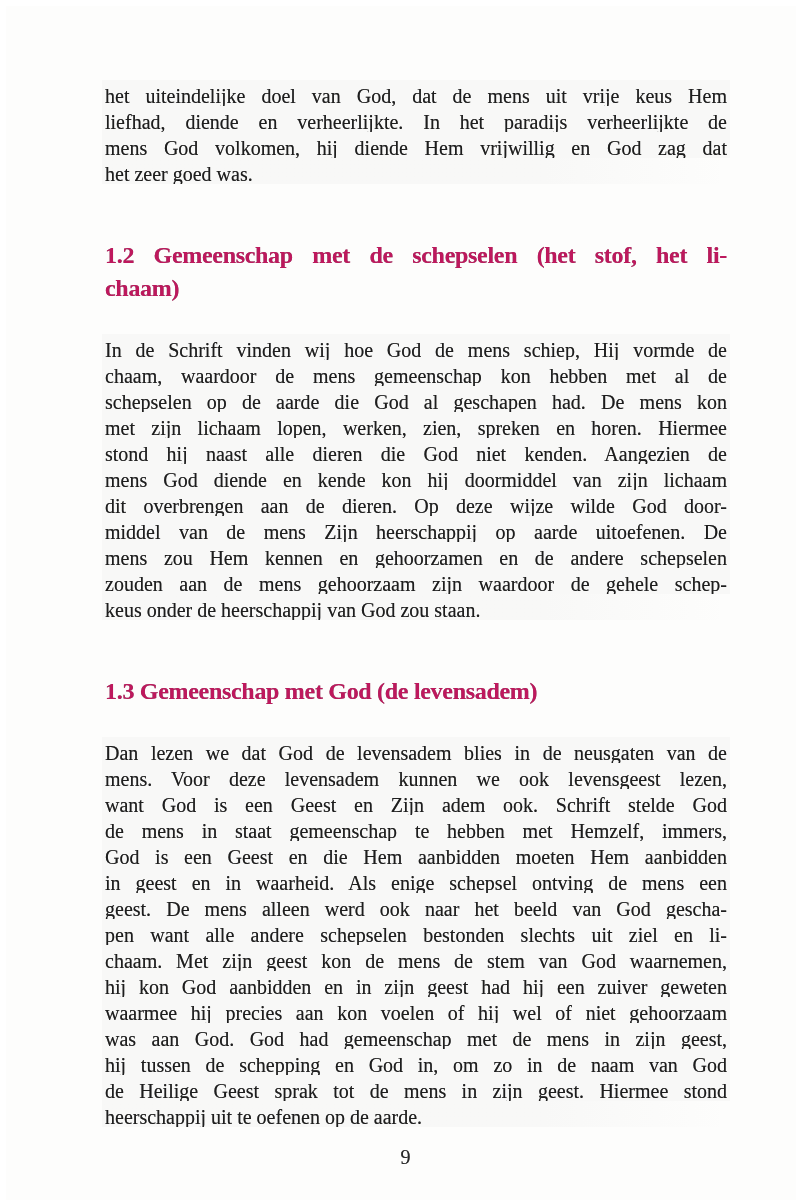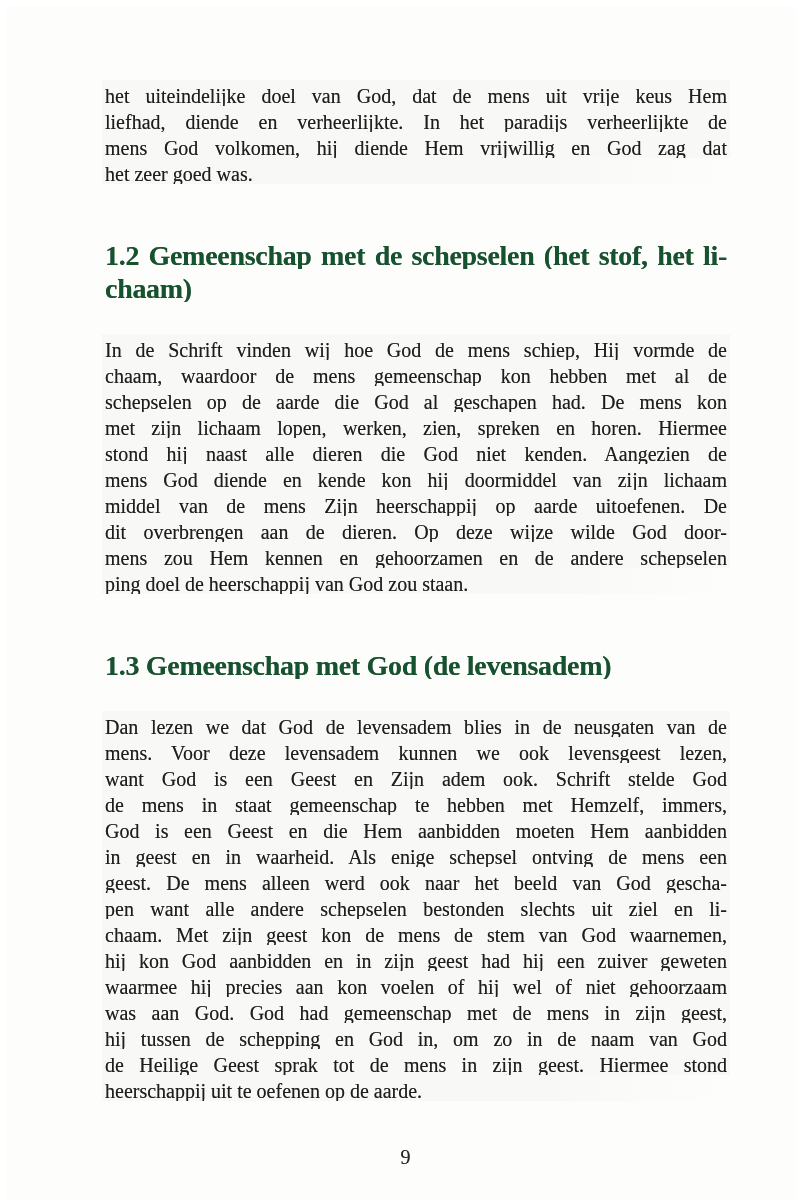--- a/index.html
+++ b/index.html
@@ -31,27 +31,27 @@
   }
   .paragraph .line.last {
     text-align-last: left;
     background: linear-gradient(to right, rgba(110,110,110,0.035) 0%, rgba(110,110,110,0.035) 70%, rgba(110,110,110,0) 100%);
   }
   .heading {
     margin-top: 46px;
     margin-bottom: 26px;
   }
   .heading .line {
-    font-size: 28px;
+    font-size: 24px;
     font-weight: bold;
     letter-spacing: -0.3px;
     line-height: 33px;
     height: 33px;
     overflow: hidden;
-    color: #14532d;
+    color: #be185d;
     text-align: justify;
     text-align-last: justify;
     text-shadow: 0 0 0.5px rgba(10, 10, 10, 0.5);
   }
   .heading .line.last { text-align-last: left; }
   .page-number {
     position: absolute;
     top: 1137px;
     left: 0;
     width: 100%;
@@ -76,24 +76,25 @@
         <div class="line">1.2 Gemeenschap met de schepselen (het stof, het li-</div>
         <div class="line last">chaam)</div>
       </div>
       <div class="paragraph">
         <div class="line">In de Schrift vinden wij hoe God de mens schiep, Hij vormde de</div>
         <div class="line">chaam, waardoor de mens gemeenschap kon hebben met al de</div>
         <div class="line">schepselen op de aarde die God al geschapen had. De mens kon</div>
         <div class="line">met zijn lichaam lopen, werken, zien, spreken en horen. Hiermee</div>
         <div class="line">stond hij naast alle dieren die God niet kenden. Aangezien de</div>
         <div class="line">mens God diende en kende kon hij doormiddel van zijn lichaam</div>
+        <div class="line">dit overbrengen aan de dieren. Op deze wijze wilde God door-</div>
         <div class="line">middel van de mens Zijn heerschappij op aarde uitoefenen. De</div>
-        <div class="line">dit overbrengen aan de dieren. Op deze wijze wilde God door-</div>
         <div class="line">mens zou Hem kennen en gehoorzamen en de andere schepselen</div>
-        <div class="line last">ping doel de heerschappij van God zou staan.</div>
+        <div class="line">zouden aan de mens gehoorzaam zijn waardoor de gehele schep-</div>
+        <div class="line last">keus onder de heerschappij van God zou staan.</div>
       </div>
       <div class="heading">
         <div class="line last">1.3 Gemeenschap met God (de levensadem)</div>
       </div>
       <div class="paragraph">
         <div class="line">Dan lezen we dat God de levensadem blies in de neusgaten van de</div>
         <div class="line">mens. Voor deze levensadem kunnen we ook levensgeest lezen,</div>
         <div class="line">want God is een Geest en Zijn adem ook. Schrift stelde God</div>
         <div class="line">de mens in staat gemeenschap te hebben met Hemzelf, immers,</div>
         <div class="line">God is een Geest en die Hem aanbidden moeten Hem aanbidden</div>

